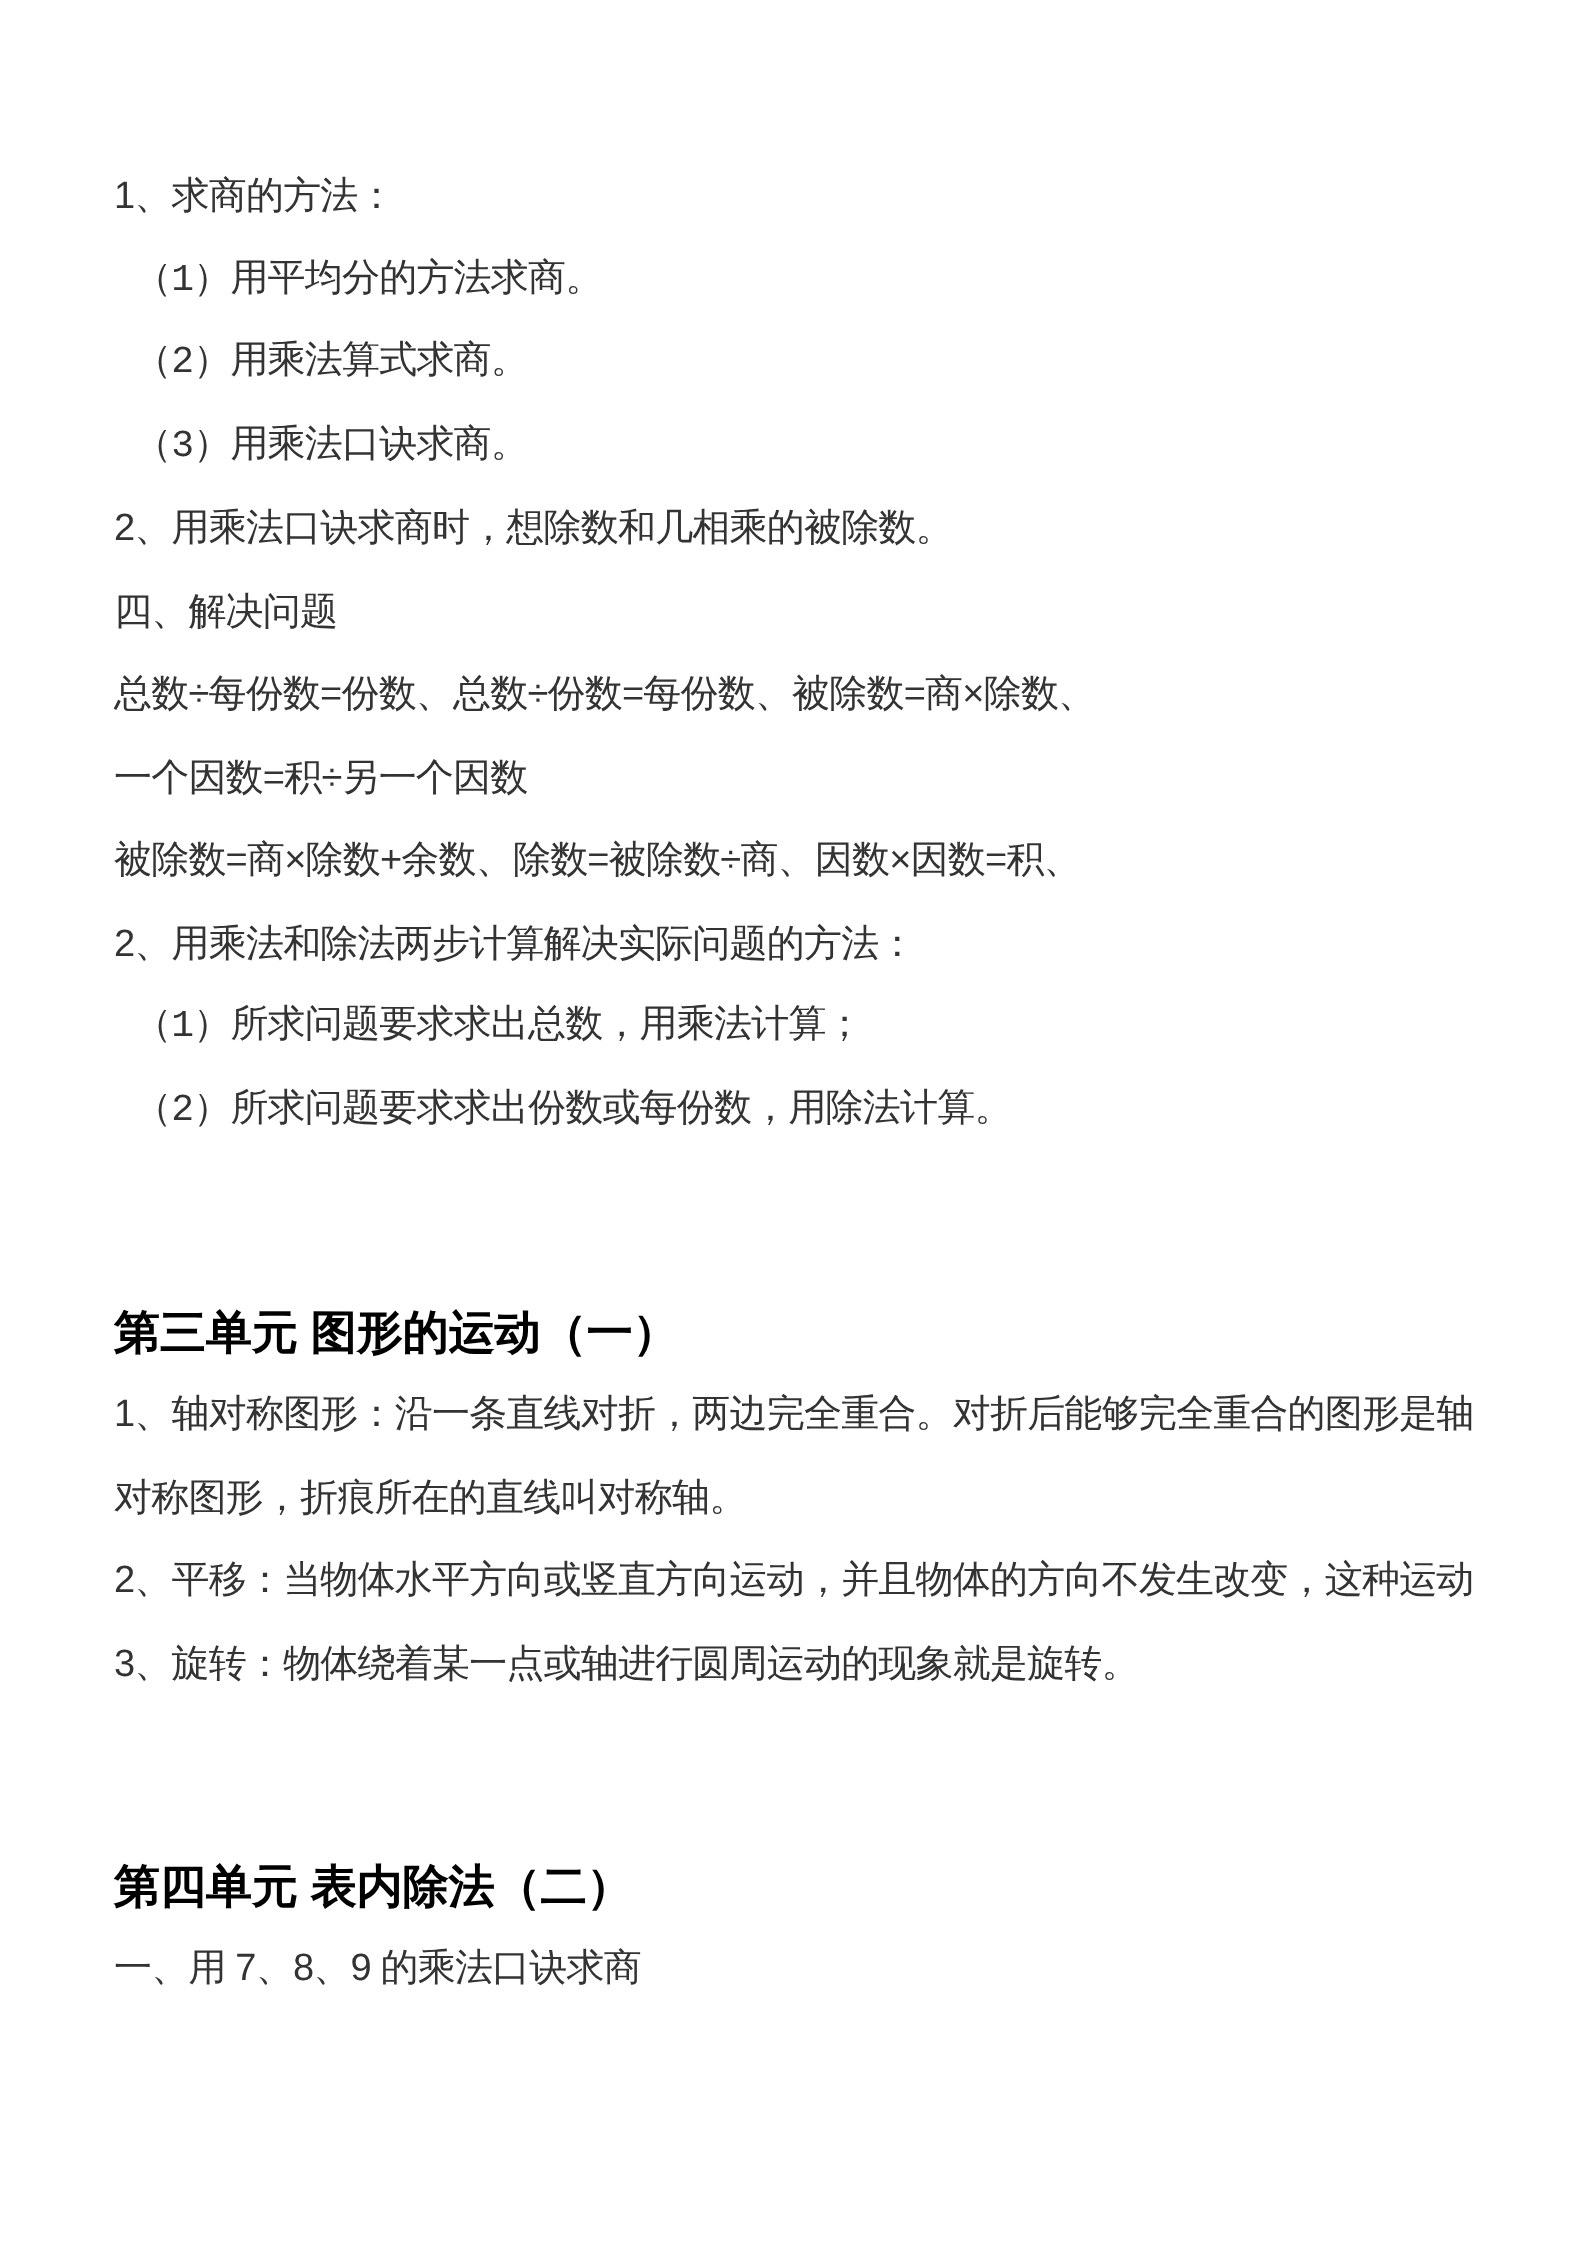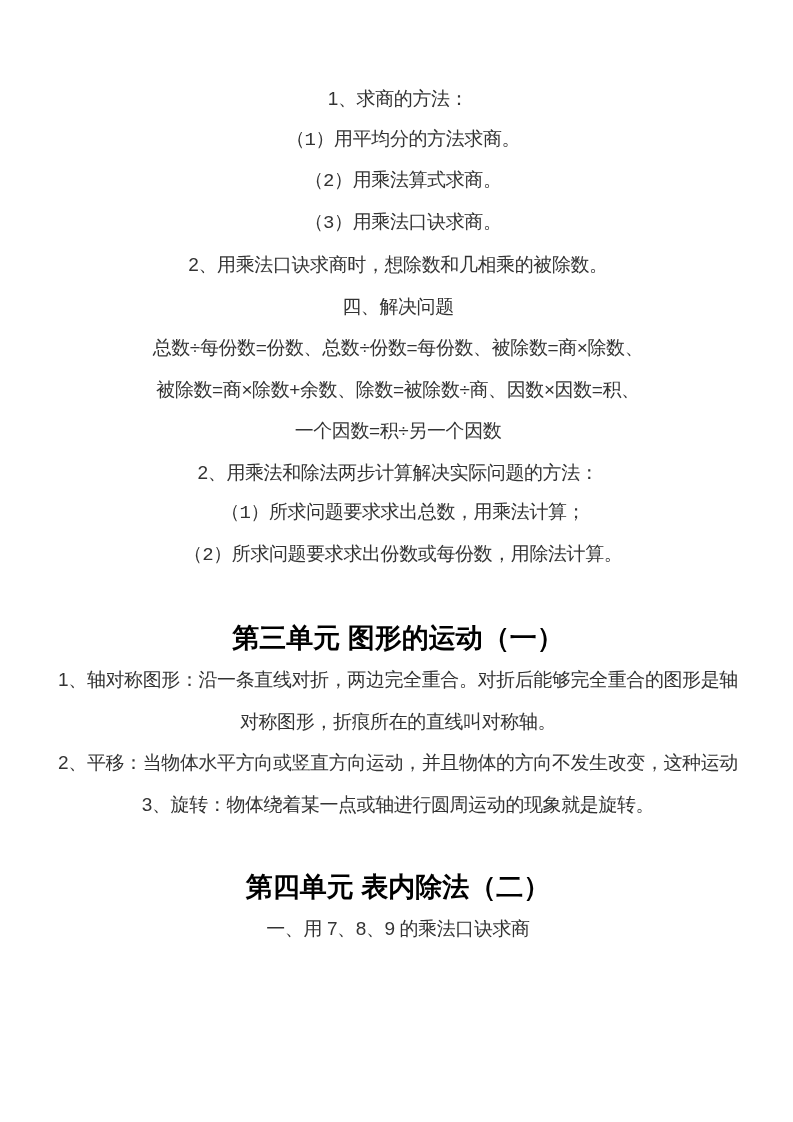--- a/index.html
+++ b/index.html
@@ -9,57 +9,57 @@
   }
   .page {
     position: relative;
     width: 793px;
     height: 1122px;
     background: #ffffff;
     box-sizing: border-box;
     padding: 78px 54px 0 57px;
     overflow: hidden;
     font-family: "Liberation Sans", "DejaVu Sans", sans-serif;
-    text-align: center;
   }
   .line {
     height: 41.5px;
     line-height: 41.5px;
     font-size: 19px;
     color: #333333;
     letter-spacing: -0.4px;
     white-space: nowrap;
   }
   .line.indent {
     padding-left: 10px;
     font-family: Liberation Mono, monospace;
   }
   .line.heading {
-    font-size: 27px;
+    font-size: 23px;
     font-weight: bold;
     color: #000000;
     letter-spacing: 0;
+    margin-top: 28px;
   }
   .line.spacer {
     height: 41.5px;
   }
 </style>
 </head>
 <body>
 
 <div class="page">
   <div class="line">1、求商的方法：</div>
   <div class="line indent">（1）用平均分的方法求商。</div>
   <div class="line indent">（2）用乘法算式求商。</div>
   <div class="line indent">（3）用乘法口诀求商。</div>
   <div class="line">2、用乘法口诀求商时，想除数和几相乘的被除数。</div>
   <div class="line">四、解决问题</div>
   <div class="line">总数÷每份数=份数、总数÷份数=每份数、被除数=商×除数、</div>
+  <div class="line">一个因数=积÷另一个因数</div>
   <div class="line">被除数=商×除数+余数、除数=被除数÷商、因数×因数=积、</div>
-  <div class="line">一个因数=积÷另一个因数</div>
   <div class="line">2、用乘法和除法两步计算解决实际问题的方法：</div>
   <div class="line indent">（1）所求问题要求求出总数，用乘法计算；</div>
   <div class="line indent">（2）所求问题要求求出份数或每份数，用除法计算。</div>
   <div class="line spacer"></div>
   <div class="line heading">第三单元 图形的运动（一）</div>
   <div class="line">1、轴对称图形：沿一条直线对折，两边完全重合。对折后能够完全重合的图形是轴</div>
   <div class="line">对称图形，折痕所在的直线叫对称轴。</div>
   <div class="line">2、平移：当物体水平方向或竖直方向运动，并且物体的方向不发生改变，这种运动</div>
   <div class="line">3、旋转：物体绕着某一点或轴进行圆周运动的现象就是旋转。</div>
   <div class="line spacer"></div>

